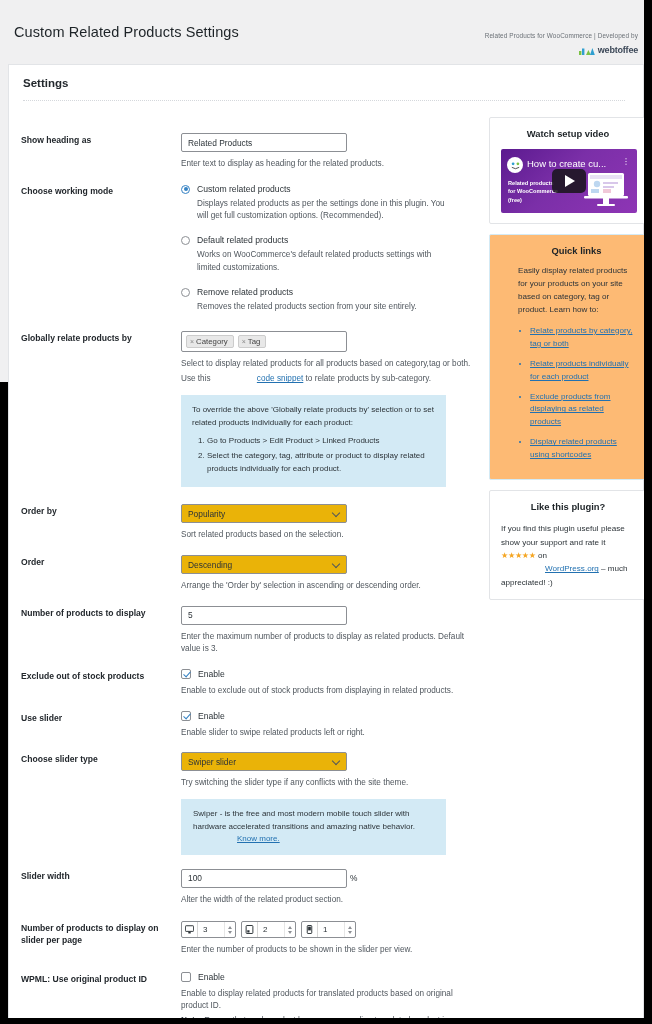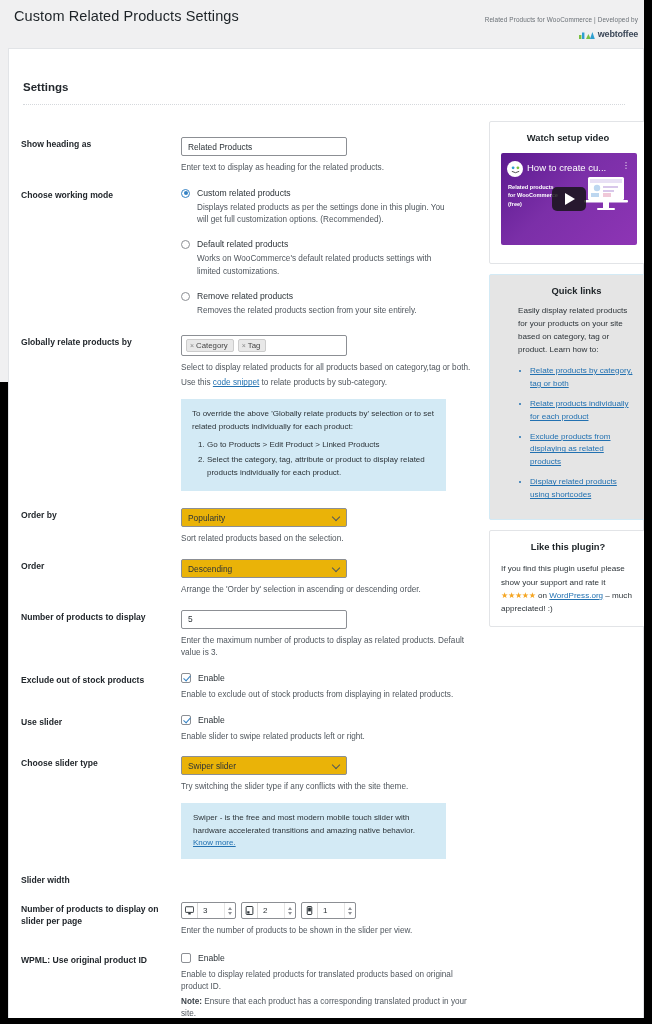--- a/index.html
+++ b/index.html
@@ -8,42 +8,42 @@
     width: 652px; height: 1024px;
     background: #f0f0f1;
     font-family: "Liberation Sans", sans-serif;
     font-size: 11px;
     color: #3c434a;
     overflow: hidden;
     position: relative;
   }
 
   
-  .topbar { padding: 6px 14px 0 14px; height: 48px; position: relative; }
+  .topbar { padding: 6px 14px 0 14px; height: 48px; position: relative; margin-top: 16px; }
   .page-title {
     font-size: 14.5px; font-weight: 400; color: #1d2327;
     margin: 2px 0 0 0; letter-spacing: .1px;
   }
   .brand-wrap {
     position: absolute; right: 14px; top: 16px; text-align: right;
   }
   .brand-line { font-size: 6.4px; color: #6b7177; letter-spacing: .1px; }
   .brand-logo {
     margin-top: 6px; display: flex; align-items: center; justify-content: flex-end; gap: 3px;
   }
   .brand-mark { display:block; }
   .brand-name { font-size: 9px; font-weight: 700; color: #3c4858; letter-spacing: -.2px; }
 
   
   .card {
     margin: 0 8px; background:#fff; border:1px solid #e2e4e7;
     min-height: 1000px;
     position: relative;
   }
-  .card-head { padding: 12px 18px 0 14px; margin-top: 20px; }
+  .card-head { padding: 12px 18px 0 14px; }
   .card-head h2 { font-size: 11.5px; font-weight: 700; color:#23282d; margin:0 0 11px 0; }
   .card-head .divider { border-top: 1px dotted #d5d8dc; }
 
   .card-body { display: flex; padding: 14px 12px 0 12px; }
   .form-col { width: 460px; flex: none; }
   .side-col { width: 158px; flex:none; margin-left: 8px; padding-top: 2px; }
 
   
   .row { display:flex; margin-bottom: 14px; }
   .row-label {
@@ -115,50 +115,50 @@
   .unit { font-size:8.4px; color:#2c3338; }
 
   
   .infobox {
     background:#d3eaf5; color:#2c3338; font-size:8px; line-height:1.55;
     padding: 9px 11px; margin-top: 10px; width: 265px;
   }
   .infobox ol { margin:6px 0 0 0; padding-left: 15px; }
   .infobox li { margin-bottom:3px; }
   .infobox.slider { padding: 9px 12px; }
-  a.link { color:#2271b1; text-decoration: underline; }
+  a.link { color:#2271b1; text-decoration: underline; margin-left: 44px; }
 
   
   .spin-group { display:flex; gap:5px; }
   .spin {
     display:flex; align-items:center; border:1px solid #8c8f94; border-radius:2px;
     background:#fff; height:17px;
   }
   .spin .dev { width:16px; display:flex; align-items:center; justify-content:center; border-right:1px solid #d6d6d6; height:100%; }
   .spin .val { width:26px; font-size:8px; color:#2c3338; padding-left:5px; }
   .spin .arrows { width:11px; display:flex; flex-direction:column; align-items:center; justify-content:center; gap:2px; border-left:1px solid #e6e6e6; height:100%;}
   .arr { width:0;height:0;border-left:2.5px solid transparent;border-right:2.5px solid transparent; }
   .arr.up{ border-bottom:3px solid #8c8f94; }
   .arr.dn{ border-top:3px solid #8c8f94; }
 
   
   .widget { background:#fff; border:1px solid #e2e4e7; border-radius:2px; padding:10px 11px; margin-bottom:10px; }
   .widget h3 { margin:0 0 10px 0; font-size:9.4px; font-weight:700; color:#1d2327; text-align:center; }
-  .widget.quick { background:#e5e5e5; border-color:#d3eaf5;padding-left:28px; }
+  .widget.quick { background:#fdba74; border-color:#d3eaf5;padding-left:28px; }
   .widget.quick h3 { margin-bottom:9px; }
   .q-text { font-size:8.1px; color:#2c3338; line-height:1.6; }
   .q-list { margin:8px 0 0 0; padding-left:12px; }
   .q-list li { font-size:8.1px; line-height:1.6; margin-bottom:7px; color:#2271b1; }
   .q-list li a { color:#2271b1; text-decoration:underline; }
   .like-text { font-size:8.1px; color:#2c3338; line-height:1.65; }
   .stars { color:#f5a623; letter-spacing:-.3px; }
 
   
   .video-thumb {
-    width:136px; height:92px; margin:8px auto; position:relative;
+    width:136px; height:64px; margin:0 auto; position:relative;
     background: linear-gradient(135deg,#5b1a8f 0%, #7b2fa8 45%, #8e35b5 100%);
     border-radius:2px; overflow:hidden;
   }
   .vt-avatar {
     position:absolute; left:6px; top:8px; width:16px; height:16px; border-radius:50%;
     background:#fff; display:flex; align-items:center; justify-content:center;
   }
   .vt-title { position:absolute; left:26px; top:9px; font-size:9.5px; color:#fff; font-weight:400; }
   .vt-sub { position:absolute; left:7px; top:30px; font-size:5.6px; color:#fff; line-height:1.5; font-weight:700;}
   .vt-dots { position:absolute; right:7px; top:10px; color:#fff; font-size:8px; line-height:.7; }
@@ -325,20 +325,27 @@
           </div>
           <div class="hint">Try switching the slider type if any conflicts with the site theme.</div>
           <div class="infobox slider">
             <span>Swiper - is the free and most modern mobile touch slider with hardware accelerated transitions and amazing native behavior. </span><a class="link" href="#">Know more.</a>
           </div>
         </div>
       </div>
 
       <div class="row" style="margin-top:14px">
         <div class="row-label">Slider width</div>
+        <div class="row-field">
+          <div class="inline-unit">
+            <div class="text-input">100</div>
+            <span class="unit">%</span>
+          </div>
+          <div class="hint">Alter the width of the related product section.</div>
+        </div>
       </div>
 
       <div class="row" style="margin-top:16px">
         <div class="row-label">Number of products to display on slider per page</div>
         <div class="row-field">
           <div class="spin-group">
             <div class="spin">
               <span class="dev">
                 <svg width="9" height="9" viewBox="0 0 12 12">
                     <rect x="0.5" y="1" width="11" height="7.5" rx="1" fill="none" stroke="#2c3338" stroke-width="1.3"></rect>

